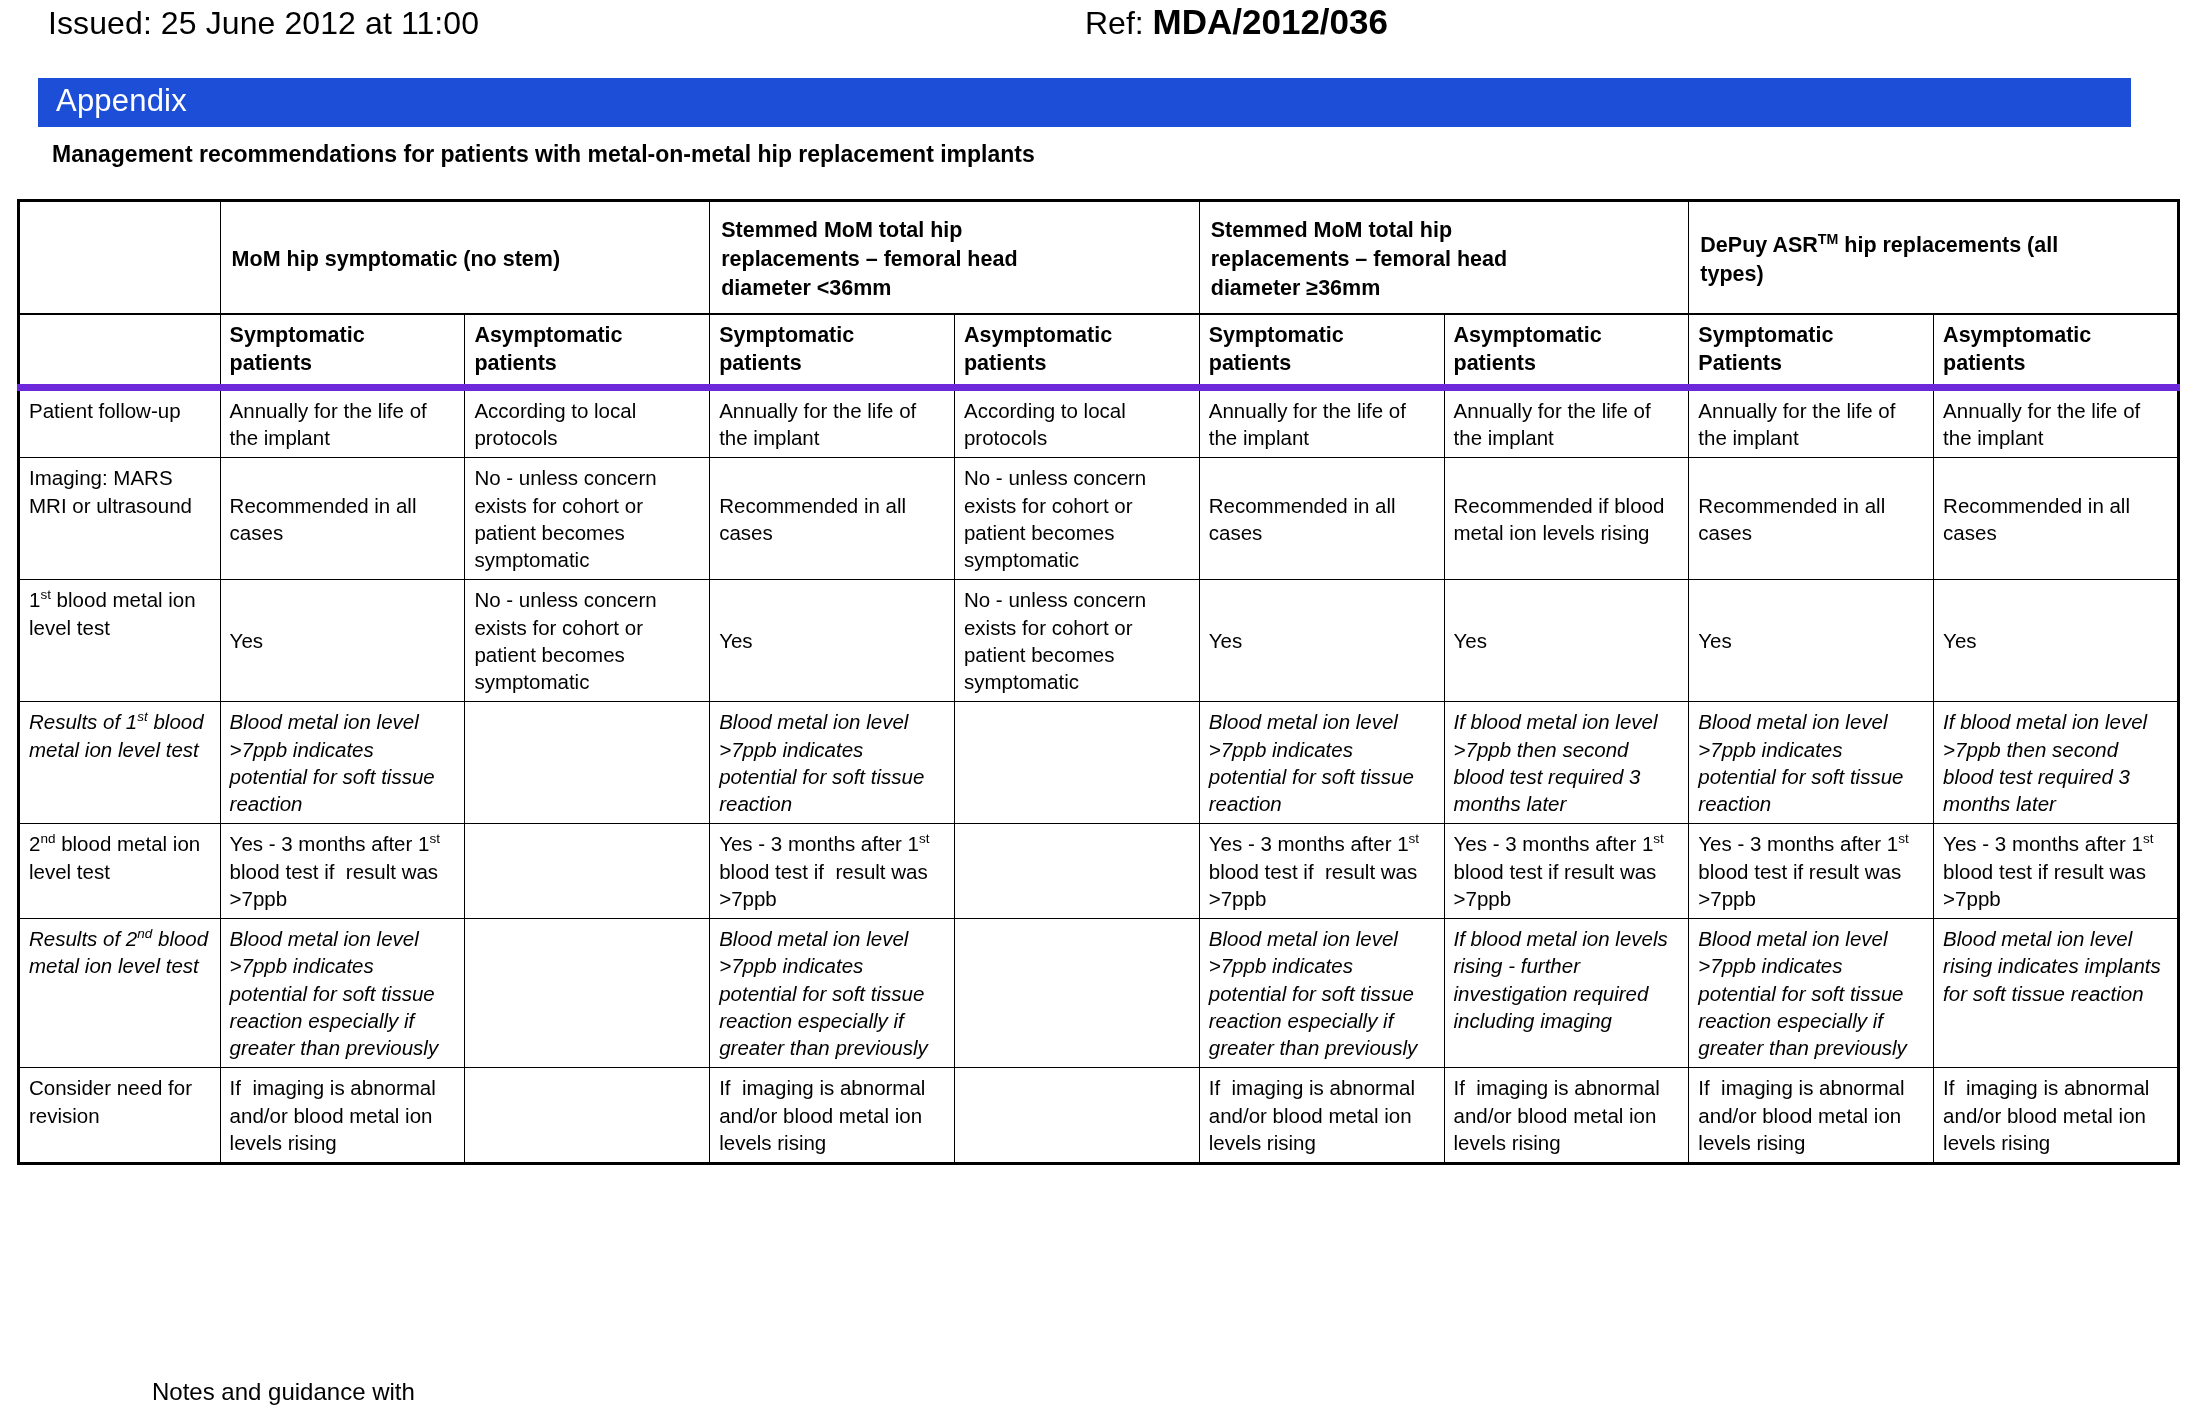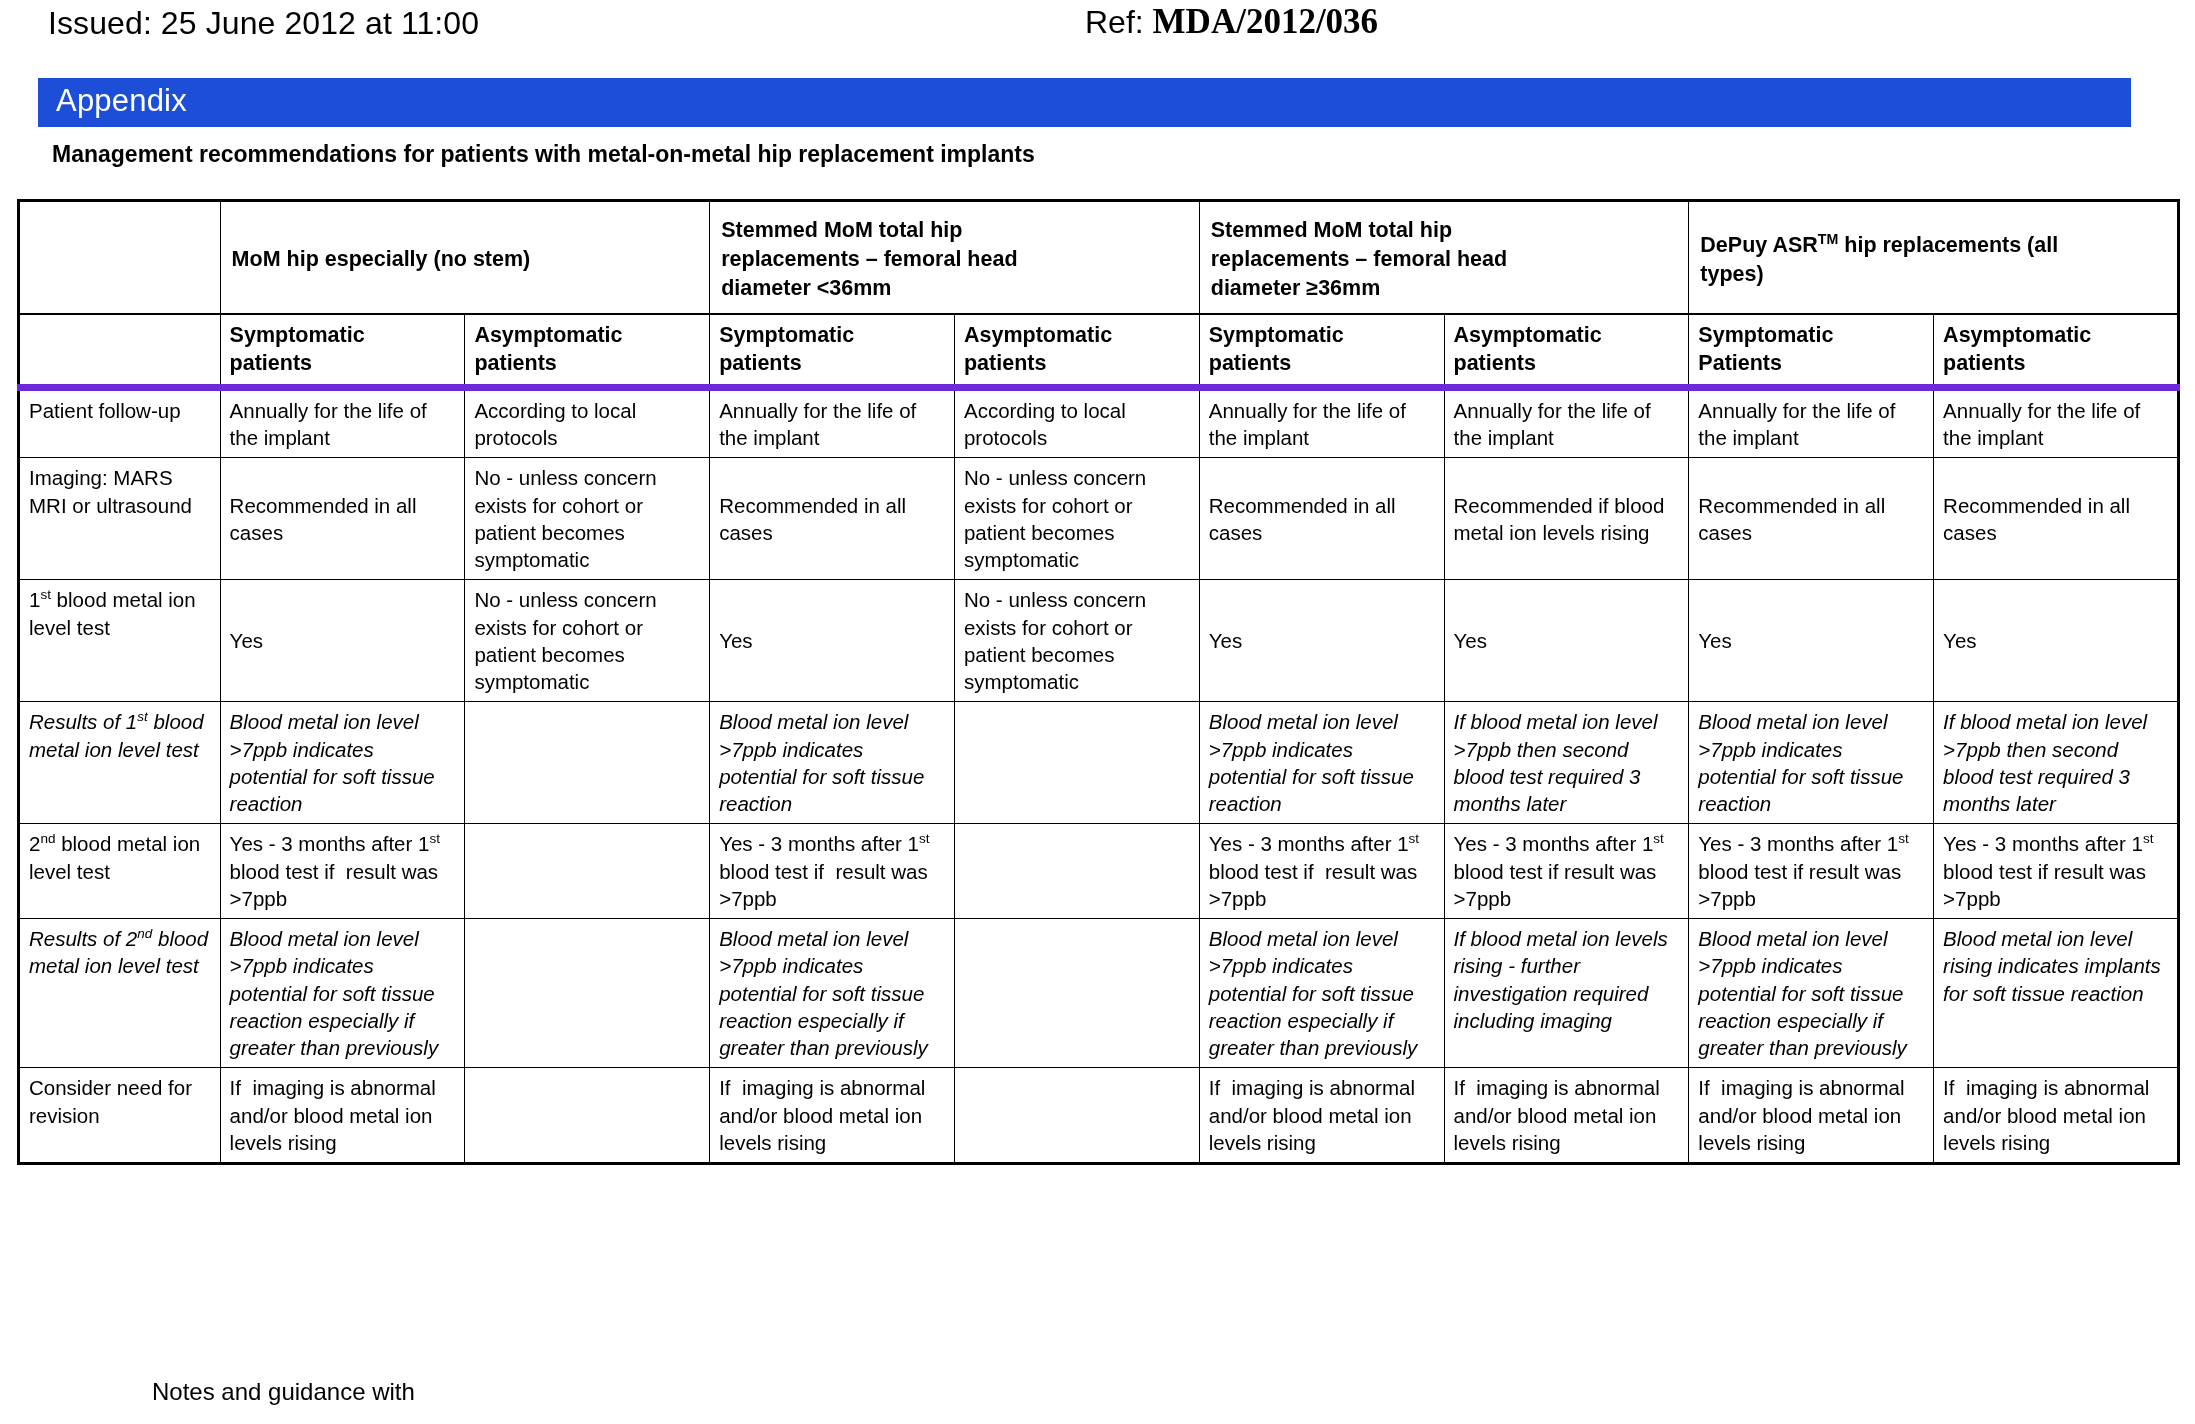--- a/index.html
+++ b/index.html
@@ -40,21 +40,21 @@
     white-space: nowrap;
   }
   .ref {
     position: absolute;
     left: 1085px;
     top: 2px;
     font-size: 32px;
     white-space: nowrap;
   }
   .ref .ref-label { font-weight: normal; }
-  .ref .ref-value { font-weight: bold; font-size: 35px; font-family: Liberation Serif, serif; }
+  .ref .ref-value { font-weight: bold; font-size: 35px; }
 
   
   .appendix-bar {
     position: absolute;
     left: 38px;
     top: 78px;
     width: 2093px;
     height: 49px;
     background: #1d4ed8;
   }
@@ -182,21 +182,21 @@
         <col class="c-data">
           <col class="c-data">
         <col class="c-data">
           <col class="c-data">
         <col class="c-data">
           <col class="c-data">
       </colgroup>
       <tbody id="tbody-root">
           <tr class="grouphdr">
             <td class="blank-corner">&nbsp;</td>
-            <td colspan="2" class="grp">MoM hip especially (no stem)</td>
+            <td colspan="2" class="grp">MoM hip symptomatic (no stem)</td>
             <td colspan="2" class="grp grpsep-left">Stemmed MoM total hip<br>replacements – femoral head<br>diameter &lt;36mm</td>
             <td colspan="2" class="grp grpsep-left">Stemmed MoM total hip<br>replacements – femoral head<br>diameter ≥36mm</td>
             <td colspan="2" class="grp grpsep-left">DePuy ASR<sup>TM</sup> hip replacements (all<br>types)</td>
           </tr>
           <tr class="subhdr">
             <td>&nbsp;<br>&nbsp;</td>
             <td>Symptomatic<br>patients</td>
             <td>Asymptomatic<br>patients</td>
             <td class="grpsep-left">Symptomatic<br>patients</td>
             <td>Asymptomatic<br>patients</td>

